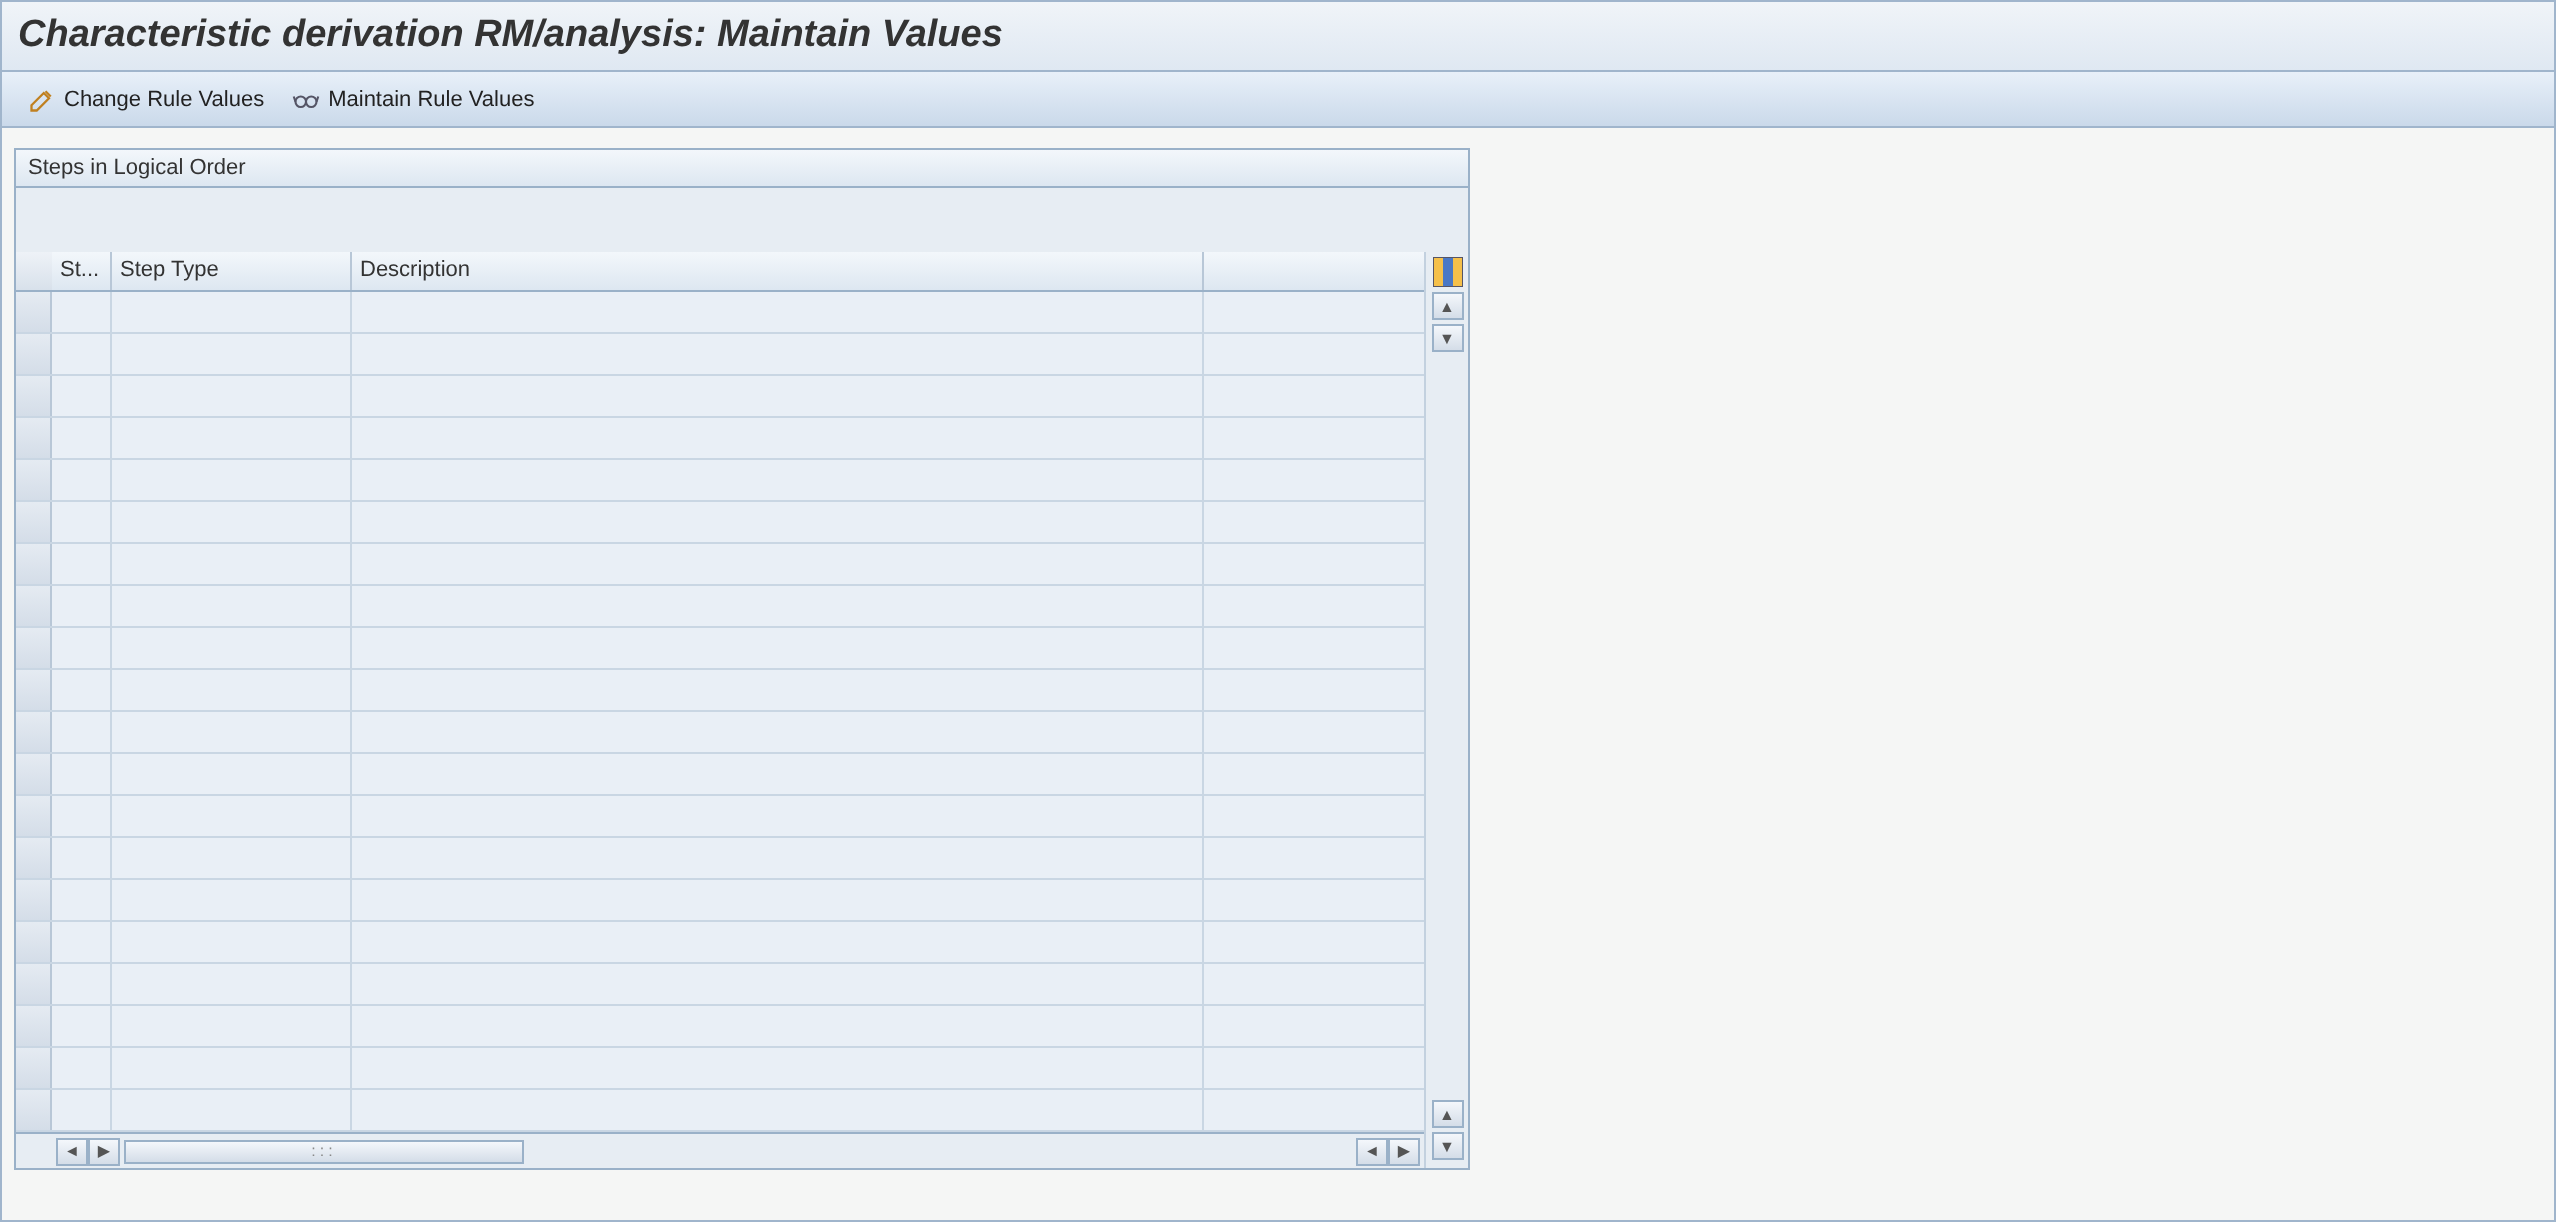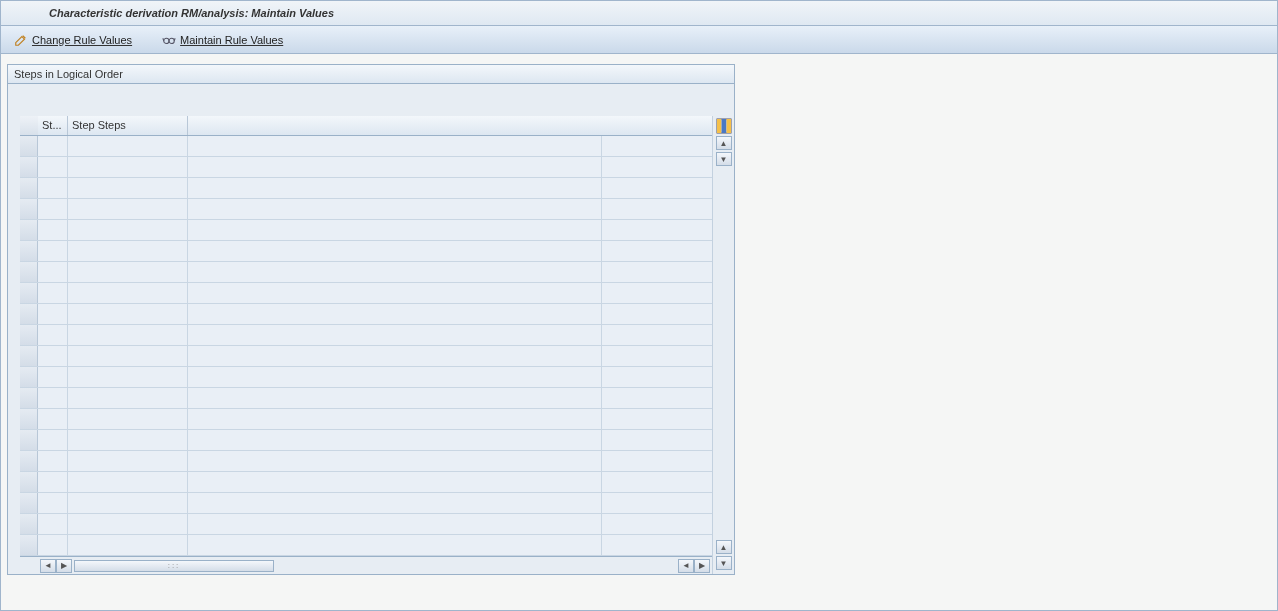--- a/index.html
+++ b/index.html
@@ -22,33 +22,31 @@
       flex-direction: column;
     }
     .title-bar {
       background: linear-gradient(to bottom, #f0f4f8 0%, #dfe8f2 100%);
       border-bottom: 1px solid #a0b5cc;
       padding: 6px 8px;
     }
     .title-text {
       font-weight: bold;
       font-style: italic;
-      font-size: 11px;
+      font-size: 19px;
       color: #333;
-      margin-left: 40px;
     }
     .toolbar {
       background: linear-gradient(to bottom, #e8f0f9 0%, #cad9ea 100%);
       border-bottom: 1px solid #a0b5cc;
       padding: 4px 6px;
       display: flex;
-      gap: 16px;
+      gap: 0;
       align-items: center;
       height: 28px;
-      text-decoration: underline;
     }
     .tool-btn {
       display: flex;
       align-items: center;
       gap: 4px;
       padding: 2px 6px;
       cursor: pointer;
       border: 1px solid transparent;
       border-radius: 2px;
       font-size: 11px;
@@ -79,21 +77,20 @@
       background: linear-gradient(to bottom, #f3f7fb 0%, #dde7f1 100%);
       border-bottom: 1px solid #9ab1c8;
       padding: 3px 6px;
       font-size: 11px;
       color: #333;
     }
     .grid-body {
       display: flex;
       flex-direction: row;
       height: 458px;
-      margin-left: 12px;
     }
     .grid-main { flex:1; display:flex; flex-direction:column; overflow:hidden;}
     .grid-side {
       width: 22px;
       background: #e7edf3;
       border-left: 1px solid #c3d1df;
       display: flex;
       flex-direction: column;
       align-items: center;
       justify-content: space-between;
@@ -222,21 +219,22 @@
   <div class="content-area">
 
     <div class="grid-panel">
       <div class="grid-title">Steps in Logical Order</div>
 
       <div class="grid-body">
         <div class="grid-main">
           <div class="grid-header-row">
             <div class="sel-col"></div>
             <div class="hcell col-st">St...</div>
-            <div class="hcell col-type">Step Steps</div>
+            <div class="hcell col-type">Step Type</div>
+            <div class="hcell col-desc">Description</div>
             <div class="hcell col-blank"></div>
           </div>
           <div class="rows-wrap" id="rows-wrap">
               <div class="data-row">
                 <div class="rowsel"></div>
                 <div class="dcell col-st"></div>
                 <div class="dcell col-type"></div>
                 <div class="dcell col-desc"></div>
                 <div class="dcell col-blank" style="border-right:none;"></div>
               </div>

